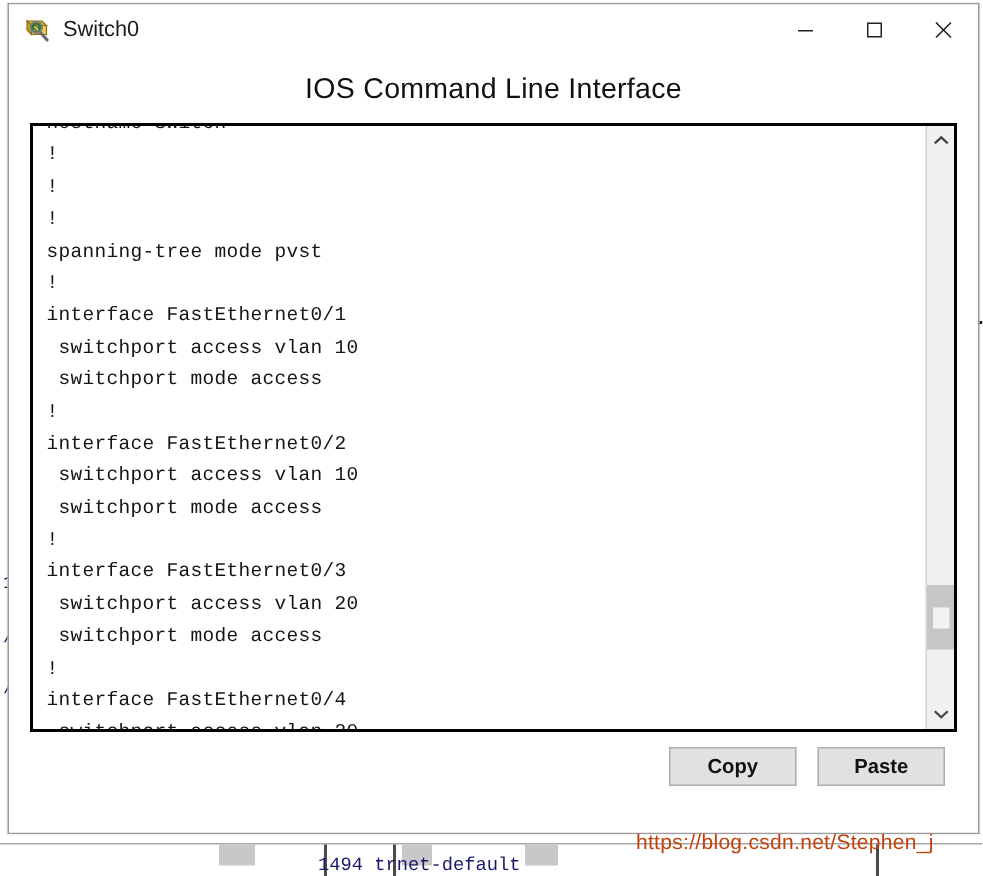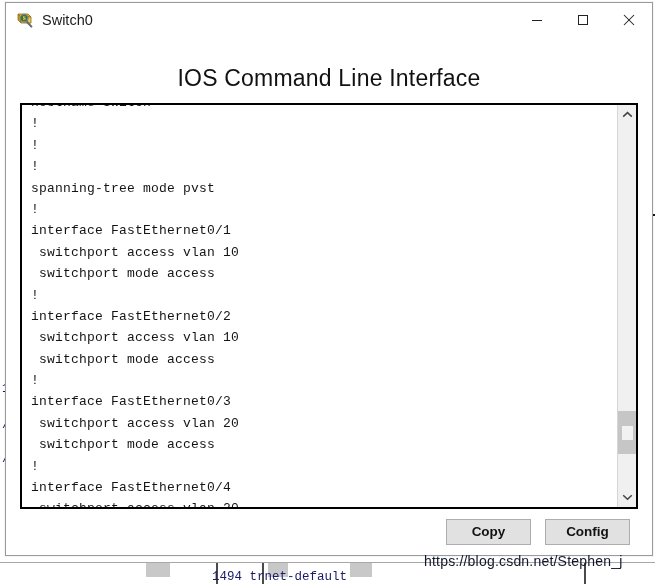--- a/index.html
+++ b/index.html
@@ -97,21 +97,21 @@
     white-space: pre;
   }
 
   
   .watermark {
     position: absolute;
     left: 424px;
     top: 553px;
     font-family: "Liberation Sans", sans-serif;
     font-size: 14px;
-    color: #0f172a;
+    color: #c2410c;
     white-space: nowrap;
     letter-spacing: 0.2px;
     z-index: 40;
   }
 
   
   .window {
     position: absolute;
     left: 5px;
     top: 2px;
@@ -212,23 +212,23 @@
     flex: 1 1 auto;
     background: #ffffff;
     display: flex;
     flex-direction: column;
     position: relative;
     padding: 0 14px;
     box-sizing: border-box;
   }
   .cli-heading {
     text-align: center;
-    font-size: 23px;
+    font-size: 19px;
     color: #111111;
-    margin-top: 28px;
+    margin-top: 12px;
     margin-bottom: 11px;
     font-family: "Liberation Sans", sans-serif;
     letter-spacing: 0.2px;
   }
 
   
   .terminal-wrap {
     position: relative;
     border: 2px solid #000000;
     background: #ffffff;
@@ -416,20 +416,20 @@
           <div class="sb-arrow down">
             <svg width="11" height="8" viewBox="0 0 11 8">
               <path d="M1.2 2.2 L5.5 6.2 L9.8 2.2" fill="none" stroke="#444" stroke-width="1.5"></path>
             </svg>
           </div>
         </div>
       </div>
 
       <div class="footer">
         <div class="btn">Copy</div>
-        <div class="btn">Config</div>
+        <div class="btn">Paste</div>
       </div>
     </div>
   </div>
 
   <div class="watermark">https://blog.csdn.net/Stephen_j</div>
 
 </div>
 
 </body></html>

